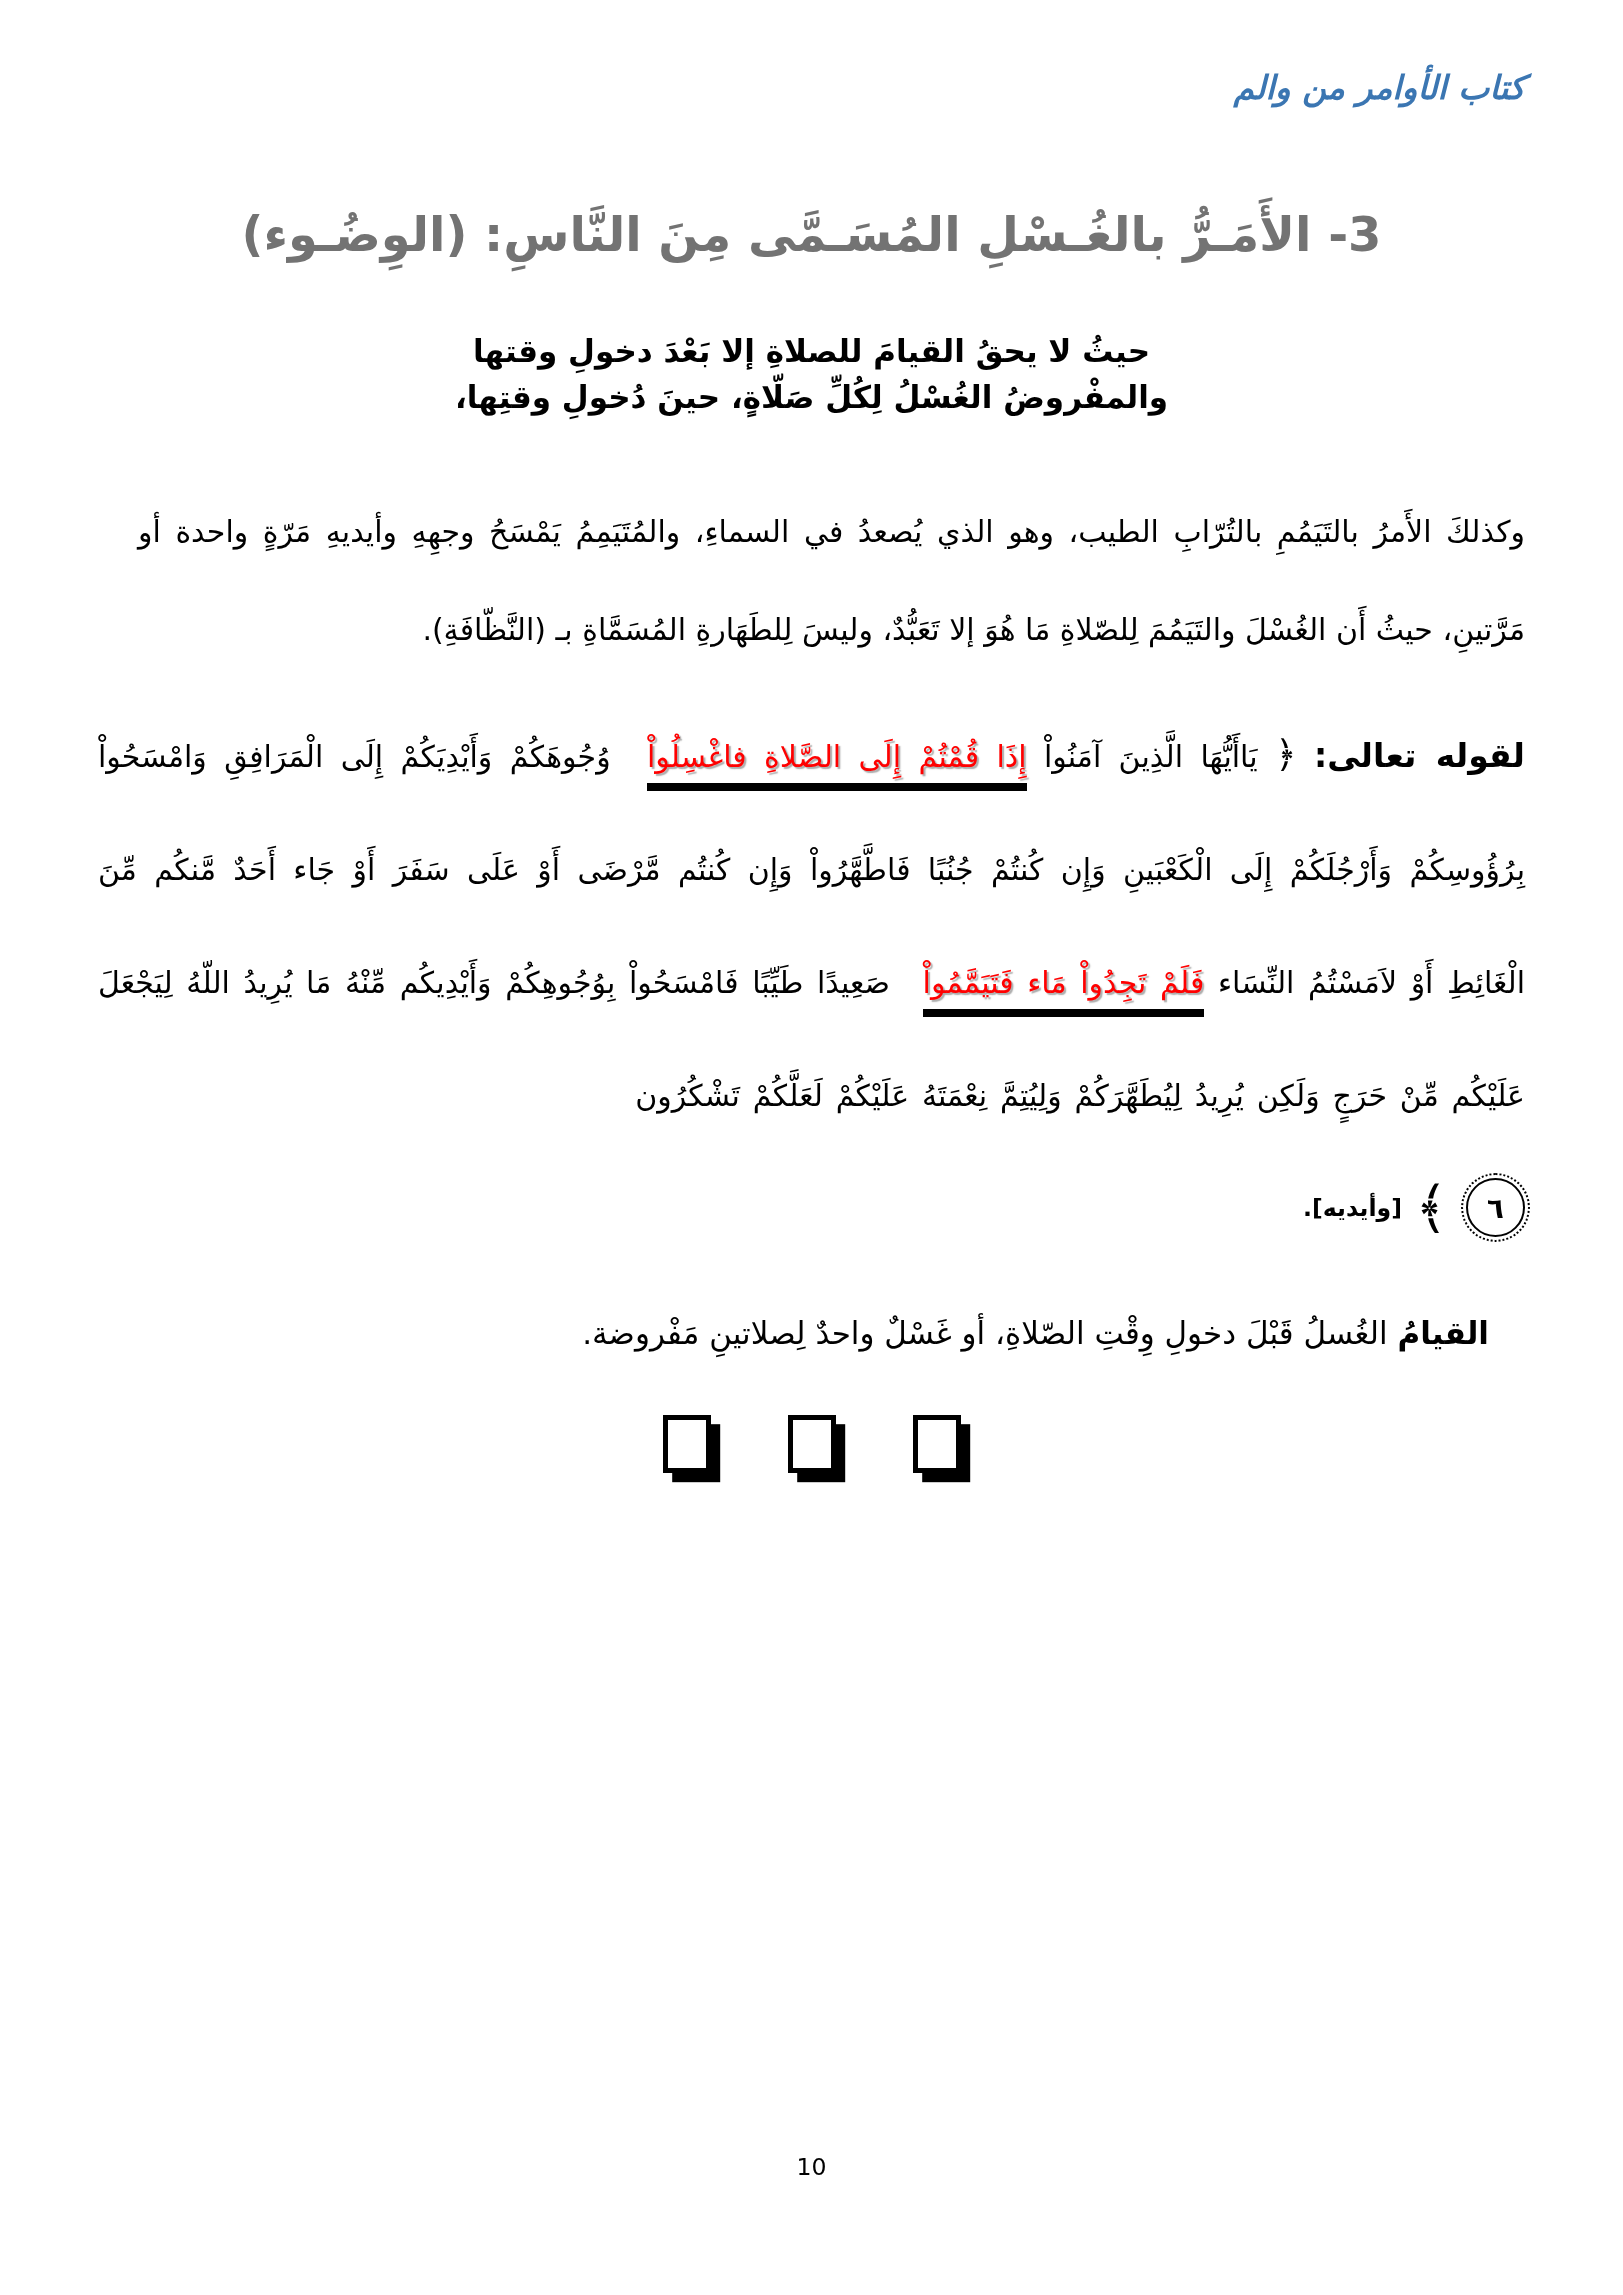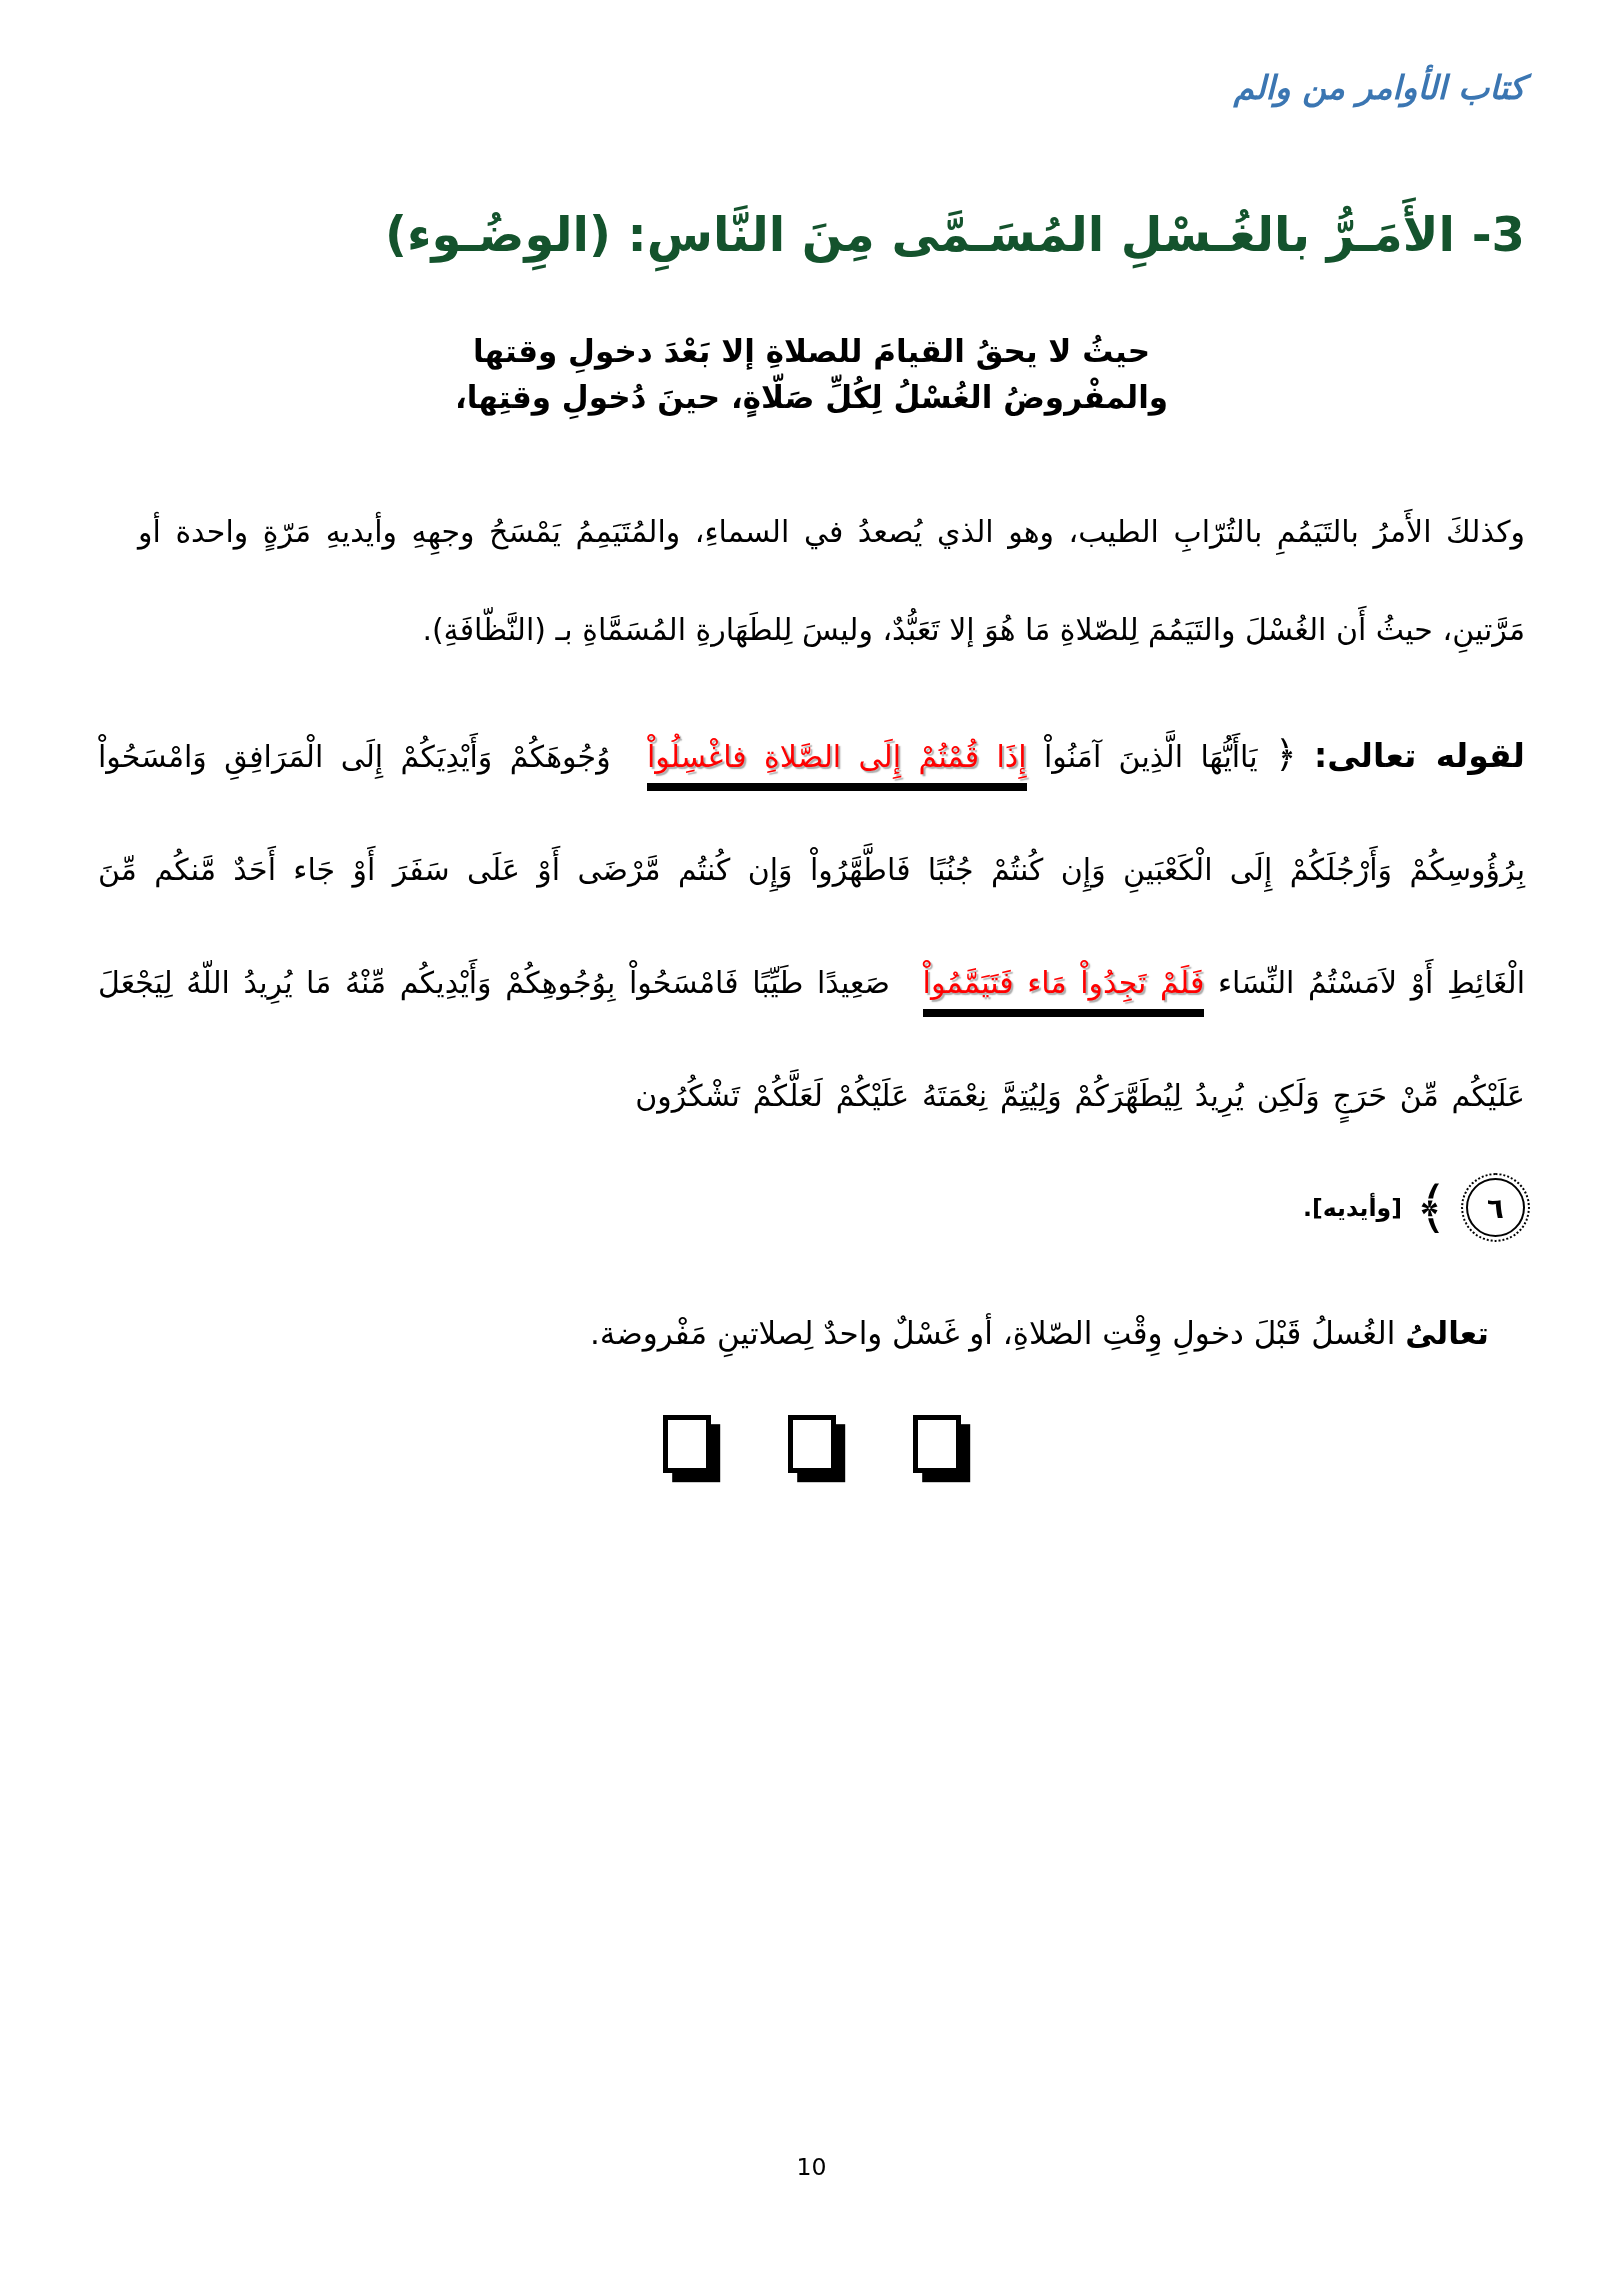--- a/index.html
+++ b/index.html
@@ -10,21 +10,21 @@
   }
   .content{padding:0 98px;}
 
   .header-calligraphy{
     margin-top:65px;text-align:right;color:#3B76B2;
     font-size:33px;font-style:italic;font-weight:bold;letter-spacing:-0.7px;
     line-height:1.4;
   }
 
   .main-heading{
-    margin:92px 0 0 0;color:#14532d;
+    margin:92px 0 0 0;text-align:center;color:#737373;
     font-size:48px;font-weight:bold;line-height:1.3;
   }
 
   .subtitle{
     margin-top:62px;text-align:center;font-weight:bold;
     font-size:31px;line-height:1.5;
   }
 
   .body-par{
     margin-top:62px;font-size:30px;font-weight:normal;
@@ -99,21 +99,21 @@
     <span>يَاأَيُّهَا الَّذِينَ آمَنُواْ </span><span class="seg-red">إِذَا قُمْتُمْ إِلَى الصَّلاةِ فاغْسِلُواْ</span><span> وُجُوهَكُمْ وَأَيْدِيَكُمْ إِلَى الْمَرَافِقِ وَامْسَحُواْ بِرُؤُوسِكُمْ وَأَرْجُلَكُمْ إِلَى الْكَعْبَينِ وَإِن كُنتُمْ جُنُبًا فَاطَّهَّرُواْ وَإِن كُنتُم مَّرْضَى أَوْ عَلَى سَفَرَ أَوْ جَاء أَحَدٌ مَّنكُم مِّنَ الْغَائِطِ أَوْ لاَمَسْتُمُ النِّسَاء </span><span class="seg-red">فَلَمْ تَجِدُواْ مَاء فَتَيَمَّمُواْ</span><span> صَعِيدًا طَيِّبًا فَامْسَحُواْ بِوُجُوهِكُمْ وَأَيْدِيكُم مِّنْهُ مَا يُرِيدُ اللّهُ لِيَجْعَلَ عَلَيْكُم مِّنْ حَرَجٍ وَلَكِن يُرِيدُ لِيُطَهَّرَكُمْ وَلِيُتِمَّ نِعْمَتَهُ عَلَيْكُمْ لَعَلَّكُمْ تَشْكُرُون</span>
   </p>
 
   <div class="ayah-row">
     <span class="ayah-rosette">٦</span>
     <span class="ayah-bracket">﴾</span>
     <span class="ayah-ref">[وأيديه].</span>
   </div>
 
   <p class="closing-par">
-    <span class="closing-lead">تعالىُ</span><span> الغُسلُ قَبْلَ دخولِ وِقْتِ الصّلاةِ، أو غَسْلٌ واحدٌ لِصلاتينِ مَفْروضة.</span>
+    <span class="closing-lead">القيامُ</span><span> الغُسلُ قَبْلَ دخولِ وِقْتِ الصّلاةِ، أو غَسْلٌ واحدٌ لِصلاتينِ مَفْروضة.</span>
   </p>
 
   <div class="separator-row">
     <div class="cbox"></div>
     <div class="cbox"></div>
     <div class="cbox"></div>
   </div>
 
 </div>
 

